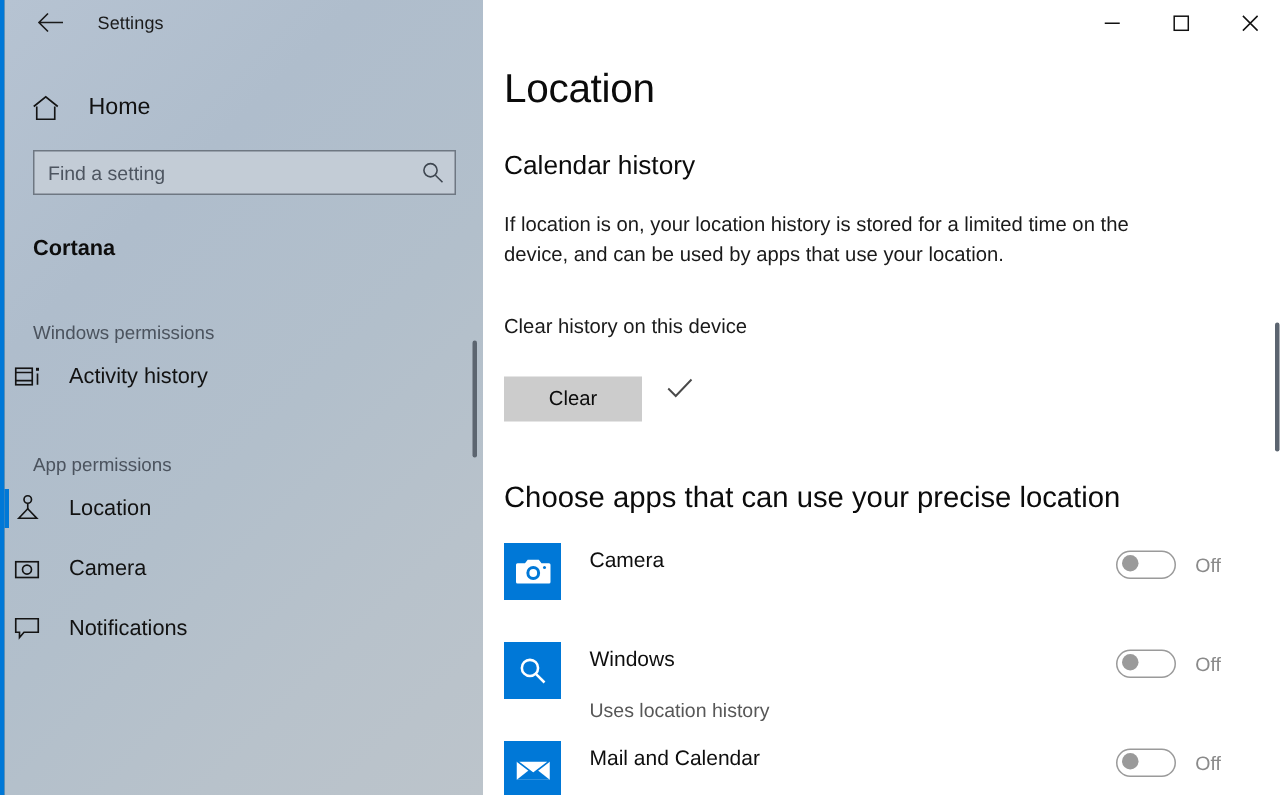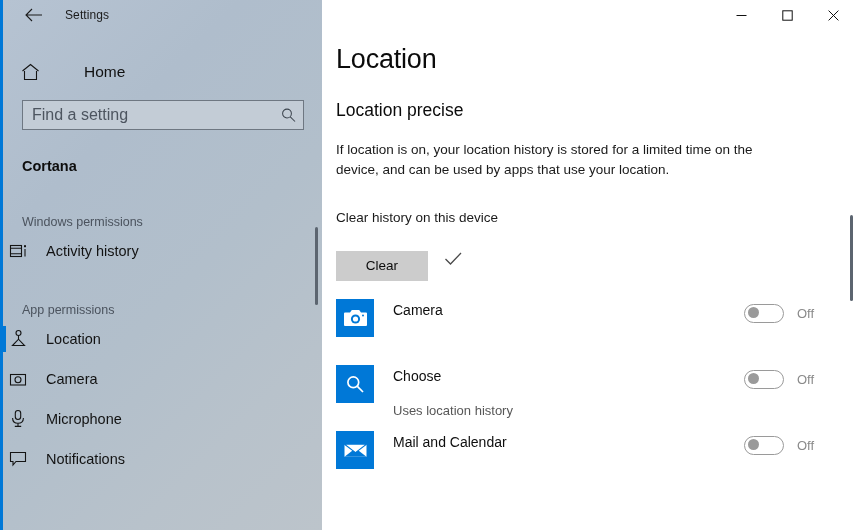--- a/index.html
+++ b/index.html
@@ -45,21 +45,20 @@
     letter-spacing: .1px;
   }
 
   .home-row {
     display: flex;
     align-items: center;
     height: 38px;
     margin-top: 23px;
     padding-left: 18px;
     cursor: pointer;
-    gap: 25px;
   }
   .home-row .ic { width: 26px; display:flex; align-items:center; }
   .home-label {
     font-size: 15.5px;
     color: #111;
     margin-left: 12px;
   }
 
   .search-wrap {
     margin: 9px 18px 0 19px;
@@ -68,21 +67,21 @@
   }
   .search-box {
     width: 100%; height: 100%;
     background: #c3ccd6;
     border: 1px solid #6e7782;
     display: flex;
     align-items: center;
     padding: 0 30px 0 9px;
   }
   .search-box span {
-    font-size: 16px;
+    font-size: 13px;
     color: #4d5560;
     text-align: right;
   }
   .search-ic {
     position: absolute;
     right: 8px; top: 50%;
     transform: translateY(-50%);
     display: flex;
   }
 
@@ -348,30 +347,20 @@
       <div class="nav-item">
         <span class="ic">
           <svg width="19" height="16" viewBox="0 0 19 16" fill="none">
             <rect x="1.5" y="3.5" width="15" height="10.5" stroke="#141414" stroke-width="1.1" fill="none"></rect>
             <circle cx="9" cy="8.7" r="3" stroke="#141414" stroke-width="1.1" fill="none"></circle>
           </svg>
         </span>
         <span class="lb">Camera</span>
       </div>
 
-      <div class="nav-item">
-        <span class="ic">
-          <svg width="19" height="19" viewBox="0 0 19 19" fill="none">
-            <rect x="6.3" y="1.5" width="5.4" height="9" rx="2.7" stroke="#141414" stroke-width="1.1" fill="none"></rect>
-            <path d="M3.6 9 C3.6 13 5.9 14.3 9 14.3 C12.1 14.3 14.4 13 14.4 9" stroke="#141414" stroke-width="1.1" fill="none"></path>
-            <path d="M9 14.3 V17.3 M5.8 17.4 H12.2" stroke="#141414" stroke-width="1.1"></path>
-          </svg>
-        </span>
-        <span class="lb">Microphone</span>
-      </div>
 
       <div class="nav-item">
         <span class="ic">
           <svg width="19" height="17" viewBox="0 0 19 17" fill="none">
             <path d="M1.5 2.5 H16.5 V11.5 H7 L4 15 V11.5 H1.5 Z" stroke="#141414" stroke-width="1.1" fill="none"></path>
           </svg>
         </span>
         <span class="lb">Notifications</span>
       </div>
     </div>
@@ -396,35 +385,36 @@
         <svg width="11" height="11" viewBox="0 0 11 11">
             <path d="M0.6 0.6 L10.4 10.4 M10.4 0.6 L0.6 10.4" stroke="#111" stroke-width="1"></path>
           </svg>
       </div>
     </div>
 
     <div class="content">
 
       <h1 class="h1">Location</h1>
 
-      <h2 class="h2">Location precise</h2>
+      <h2 class="h2">Calendar history</h2>
 
       <p class="body-text">If location is on, your location history is stored for a limited time on the device, and can be used by apps that use your location.</p>
 
       <div class="sub-label">Clear history on this device</div>
 
       <div class="clear-row">
         <button class="clear-btn">Clear</button>
         <span class="check-ic">
           <svg width="19" height="16" viewBox="0 0 19 16" fill="none">
             <path d="M1.5 8 L6.5 13 L17 2" stroke="#4a4a4a" stroke-width="1.3" fill="none"></path>
           </svg>
         </span>
       </div>
 
+      <h2 class="h3">Choose apps that can use your precise location</h2>
 
       <div class="app-row">
         <div class="app-icon">
           <svg width="25" height="21" viewBox="0 0 25 21">
             <path d="M2 5.5 h5 l1.8 -2.4 h7.4 L18 5.5 h5 a1 1 0 0 1 1 1 v11.5 a1 1 0 0 1 -1 1 H2 a1 1 0 0 1 -1 -1 V6.5 a1 1 0 0 1 1 -1 z" fill="#ffffff"></path>
             <circle cx="12.5" cy="12" r="4.6" fill="#0078d7"></circle>
             <circle cx="12.5" cy="12" r="2.6" fill="#ffffff"></circle>
             <circle cx="20" cy="8.4" r="1" fill="#0078d7"></circle>
           </svg>
         </div>
@@ -440,21 +430,21 @@
       </div>
 
       <div class="app-row">
         <div class="app-icon">
           <svg width="22" height="22" viewBox="0 0 22 22" fill="none">
             <circle cx="9.3" cy="9.3" r="5.4" stroke="#ffffff" stroke-width="1.7" fill="none"></circle>
             <path d="M13.4 13.4 L19 19" stroke="#ffffff" stroke-width="1.7"></path>
           </svg>
         </div>
         <div class="app-text">
-          <div class="app-name">Choose</div>
+          <div class="app-name">Windows</div>
           <div class="app-sub">Uses location history</div>
         </div>
         <div class="toggle-wrap">
           <div class="toggle">
               <span class="knob"></span>
             </div>
           <span class="toggle-state">Off</span>
         </div>
       </div>
 

